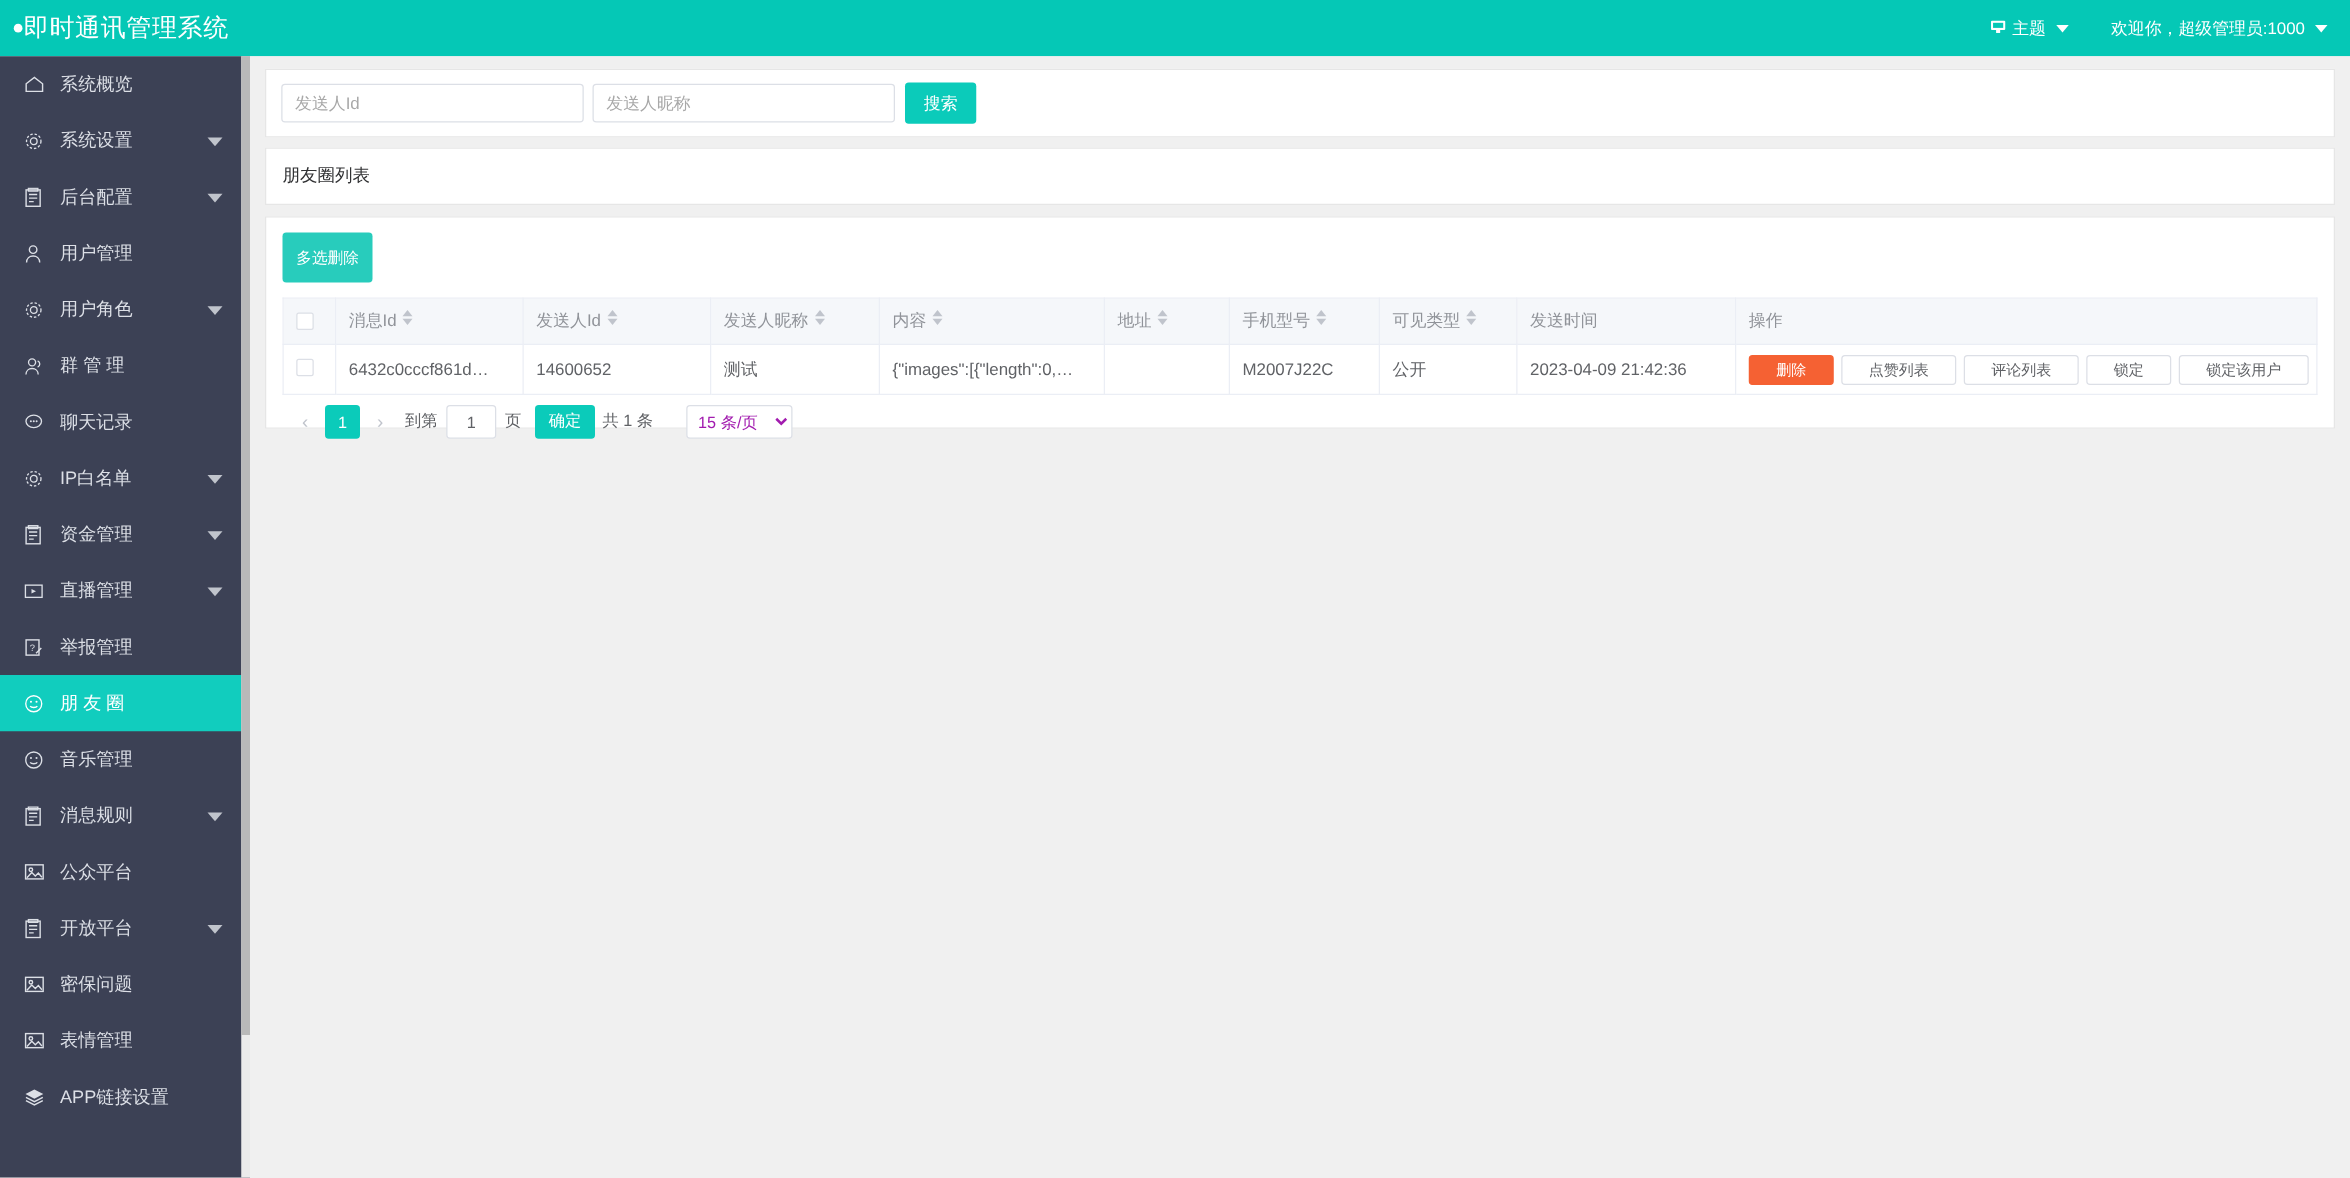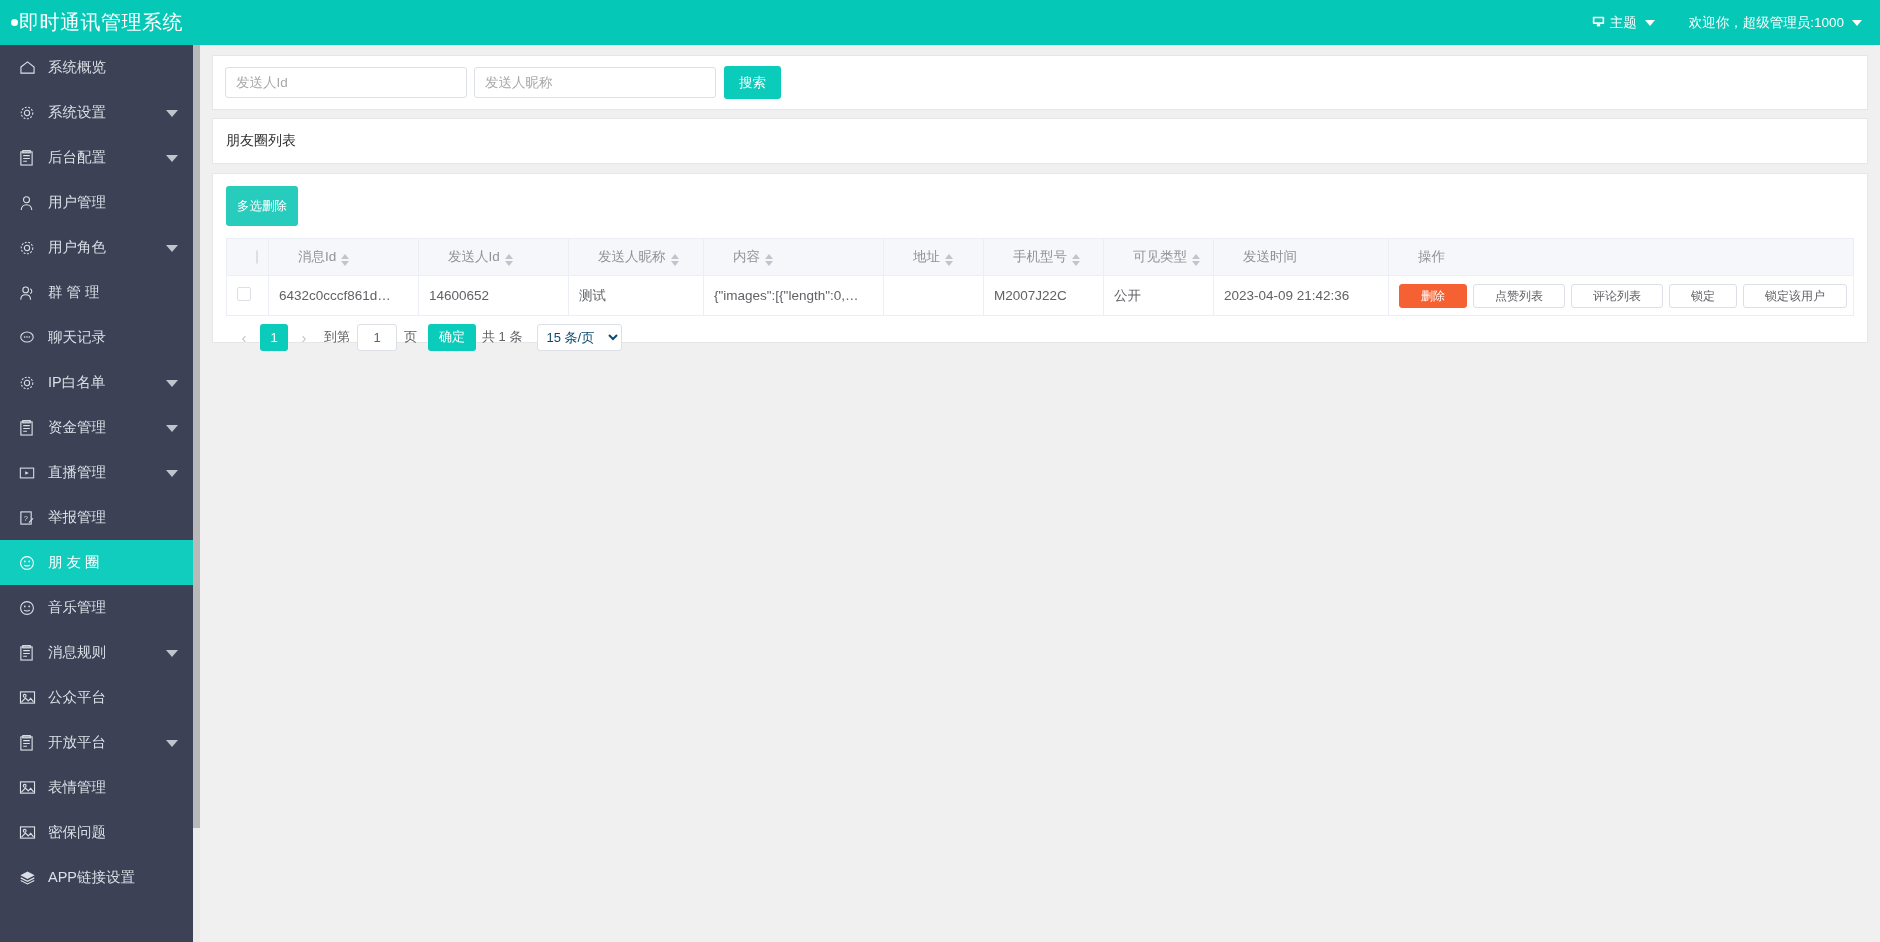--- a/index.html
+++ b/index.html
@@ -208,21 +208,21 @@
     border-right: 1px solid #ebeef5;
     height: 40px;
     font-size: 13.5px;
     color: #606266;
     padding: 0 10px;
     overflow: hidden;
     white-space: nowrap;
     text-overflow: ellipsis;
   }
   table.grid th:first-child, table.grid td:first-child { border-left: 1px solid #ebeef5; }
-  .th-inner { display: flex; align-items: flex-end; gap: 5px; margin-left: 19px; }
+  .th-inner { display: flex; align-items: flex-start; gap: 5px; }
   .sorter {
     display: inline-flex; flex-direction: column;
     gap: 2px; line-height: 0;
   }
   .sorter i {
     display: block; width: 0; height: 0;
     border-left: 4px solid transparent;
     border-right: 4px solid transparent;
   }
   .sorter i.up { border-bottom: 5px solid #c0c4cc; }
@@ -296,23 +296,23 @@
     height: 27px; padding: 0 11px;
     font-size: 13px; cursor: pointer;
     margin-left: 4px;
     font-family: "Liberation Sans", "DejaVu Sans", sans-serif;
   }
   .pg-select {
     height: 27px;
     border: 1px solid #dcdfe6;
     border-radius: 3px;
     font-size: 13px;
-    color: #0c4a6e;
+    color: #a21caf;
     padding: 0 4px;
-    margin-left: 8px;
+    margin-left: 20px;
     background: #ffffff;
     outline: none;
     font-family: "Liberation Sans", "DejaVu Sans", sans-serif;
   }
 </style>
 </head>
 <body>
 
 <div id="topbar">
   <div id="brand">
@@ -505,31 +505,31 @@
         <span class="nav-arrow"></span>
       </div>
       <div class="nav-item">
         <span class="nav-ico">
           <svg width="17" height="15" viewBox="0 0 18 16">
             <rect x="1.5" y="2" width="15" height="12" stroke="currentColor" fill="none" stroke-width="1.2"></rect>
             <circle cx="6" cy="6.2" r="1.5" stroke="currentColor" fill="none" stroke-width="1.2"></circle>
             <path stroke="currentColor" fill="none" stroke-width="1.2" d="m2.6 13 4.2-4.4 3 3 2.6-2.6 3 3.6"></path>
           </svg>
         </span>
-        <span>表情管理</span>
+        <span>密保问题</span>
       </div>
       <div class="nav-item">
         <span class="nav-ico">
           <svg width="17" height="15" viewBox="0 0 18 16">
             <rect x="1.5" y="2" width="15" height="12" stroke="currentColor" fill="none" stroke-width="1.2"></rect>
             <circle cx="6" cy="6.2" r="1.5" stroke="currentColor" fill="none" stroke-width="1.2"></circle>
             <path stroke="currentColor" fill="none" stroke-width="1.2" d="m2.6 13 4.2-4.4 3 3 2.6-2.6 3 3.6"></path>
           </svg>
         </span>
-        <span>密保问题</span>
+        <span>表情管理</span>
       </div>
       <div class="nav-item">
         <span class="nav-ico">
           <svg width="17" height="15" viewBox="0 0 18 16">
             <path d="M9 1.6 16.6 5.6 9 9.6 1.4 5.6z" fill="currentColor"></path>
             <path stroke="currentColor" fill="none" stroke-width="1.2" d="M1.8 8.4 9 12.1l7.2-3.7M1.8 11.2 9 14.9l7.2-3.7"></path>
           </svg>
         </span>
         <span>APP链接设置</span>
       </div>

